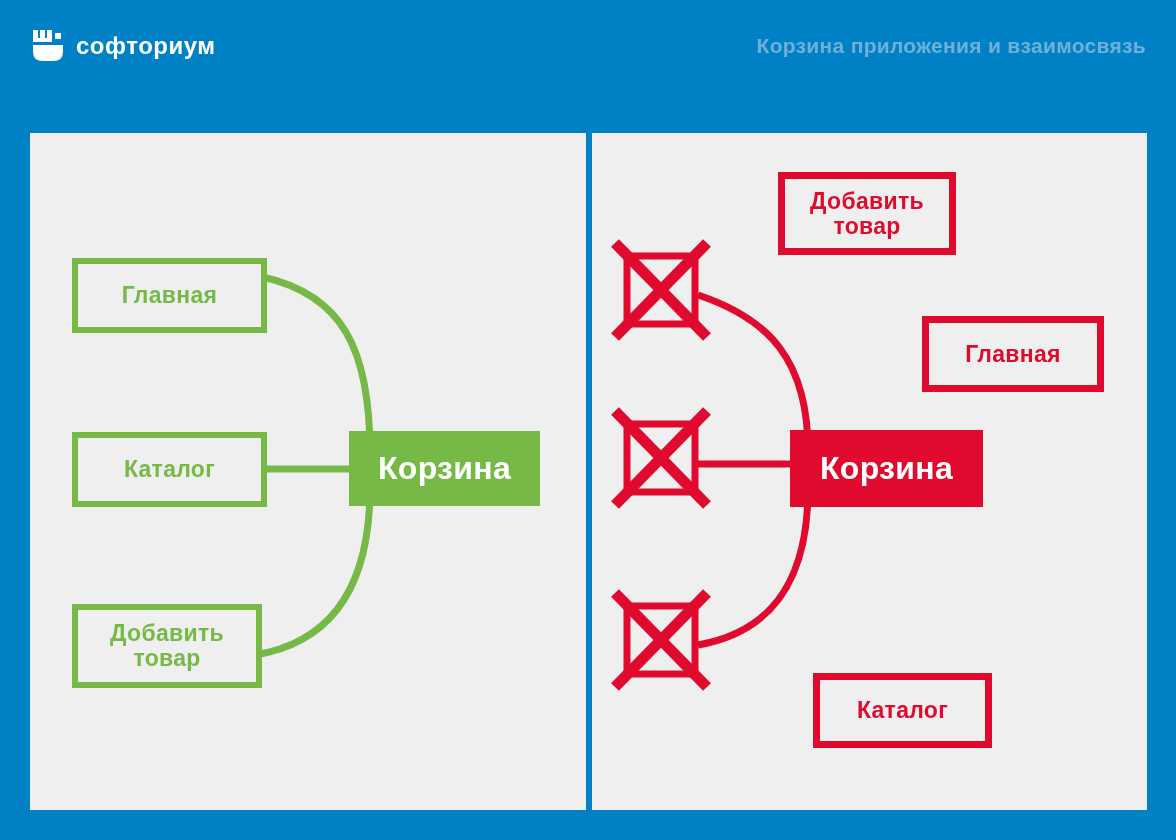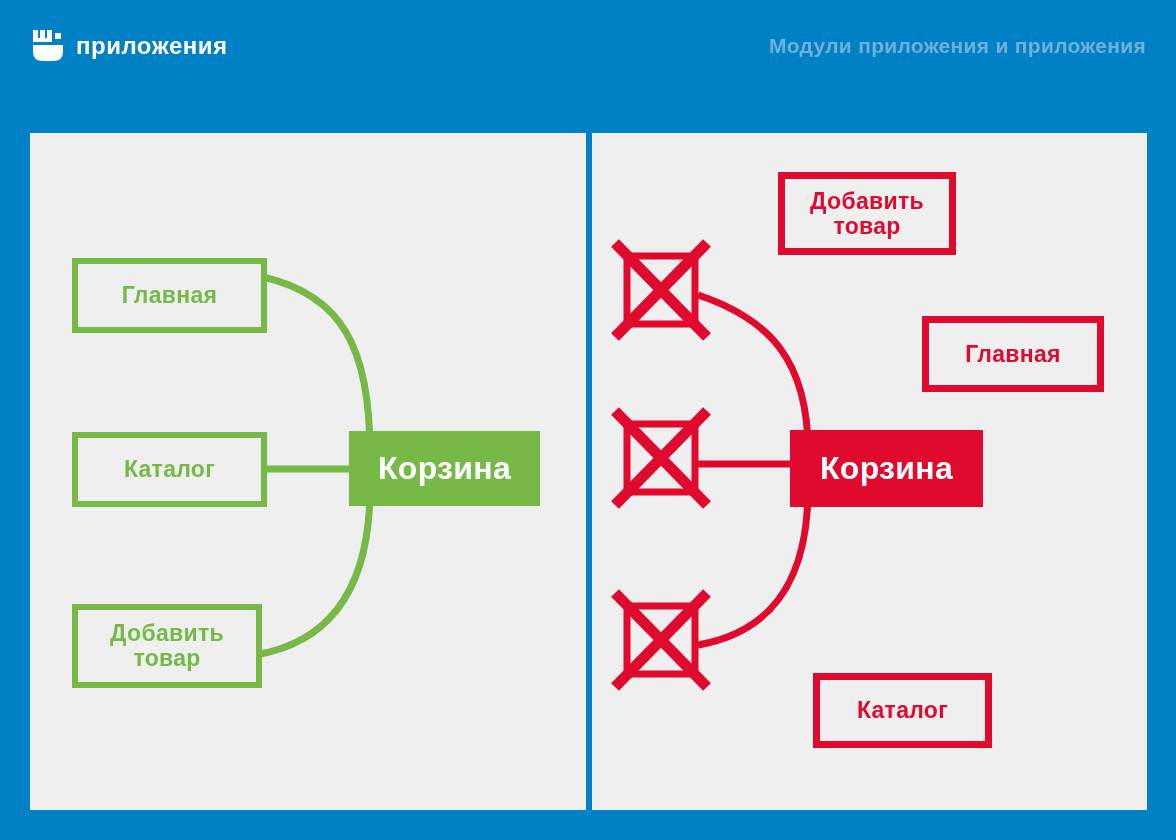--- a/index.html
+++ b/index.html
@@ -58,23 +58,23 @@
           <g fill="#ffffff">
             <rect x="3" y="2" width="5" height="12"></rect>
             <rect x="10" y="2" width="5" height="12"></rect>
             <rect x="17" y="2" width="5" height="12"></rect>
             <rect x="3" y="10" width="19" height="4"></rect>
             <rect x="25" y="5" width="6" height="6"></rect>
             <path d="M3,17 L33,17 L33,24 Q33,33 23,33 L13,33 Q3,33 3,24 Z"></path>
           </g>
         </svg>
       </span>
-      <span class="logo-text">приложения</span>
+      <span class="logo-text">софториум</span>
     </div>
-    <div class="header-title">Модули приложения и приложения</div>
+    <div class="header-title">Корзина приложения и взаимосвязь</div>
   </div>
 
   <section class="panel left">
     <svg class="connectors" width="556" height="677">
       <g stroke="#76b947" stroke-width="7" fill="none">
         <path d="M 233 144 C 312 162 340 215 340 320"></path>
         <line x1="230" y1="336" x2="330" y2="336"></line>
         <path d="M 225 522 C 298 510 340 458 340 355"></path>
       </g>
     </svg>

